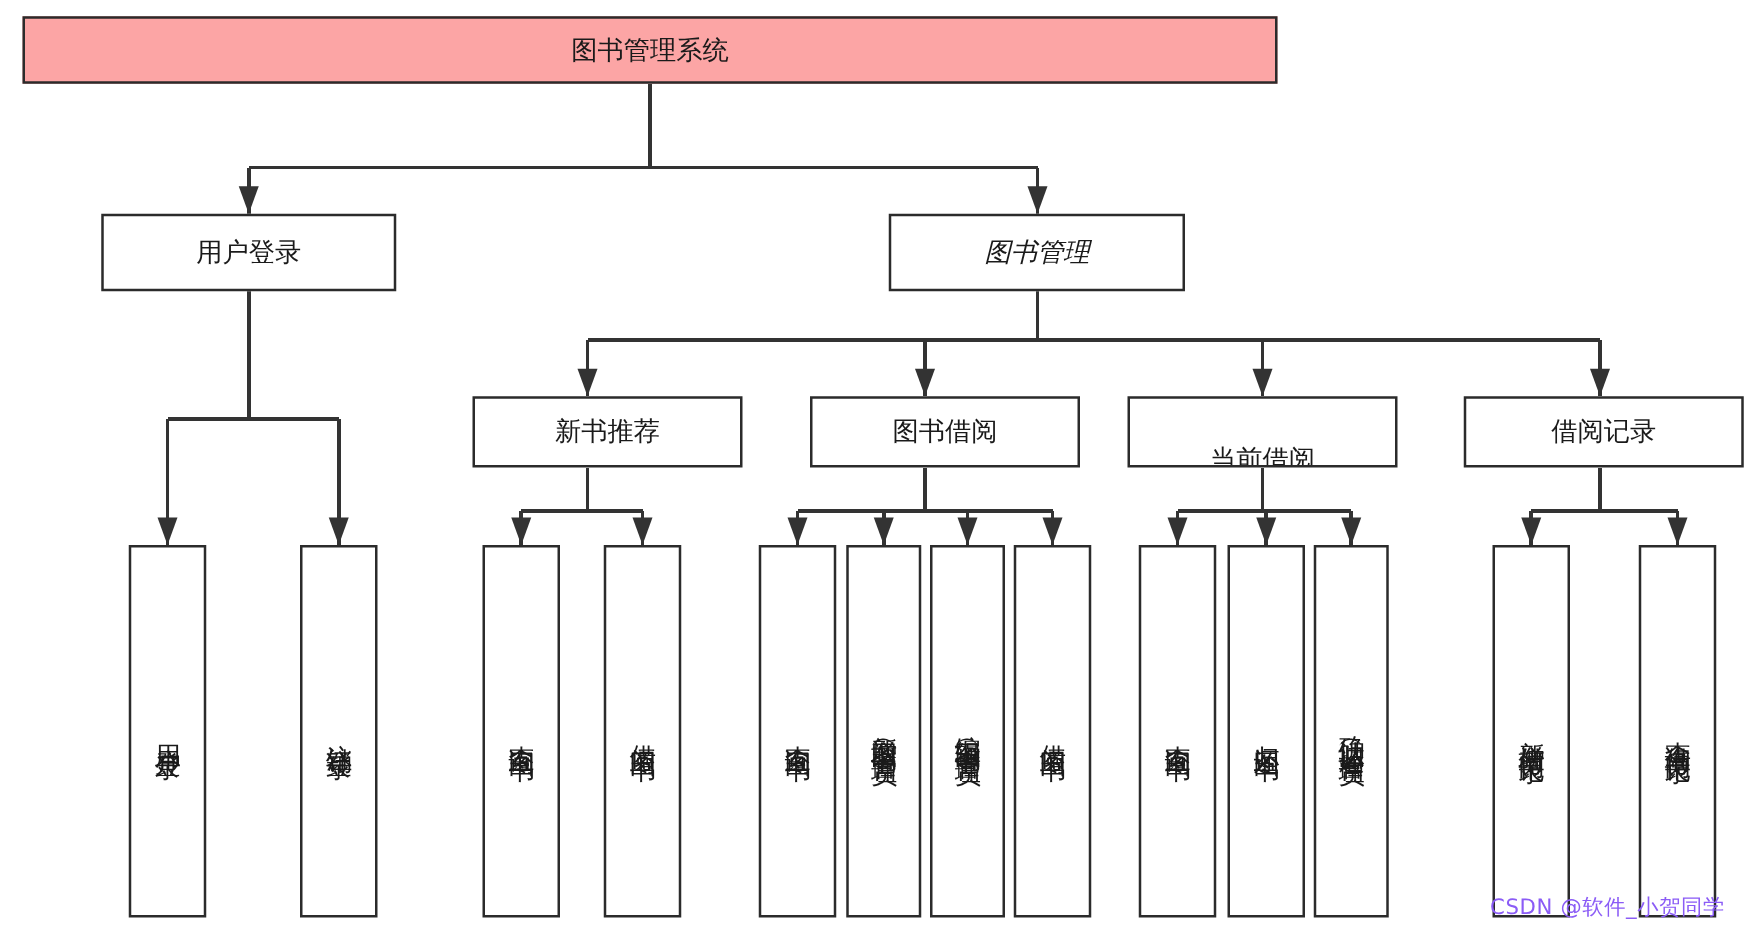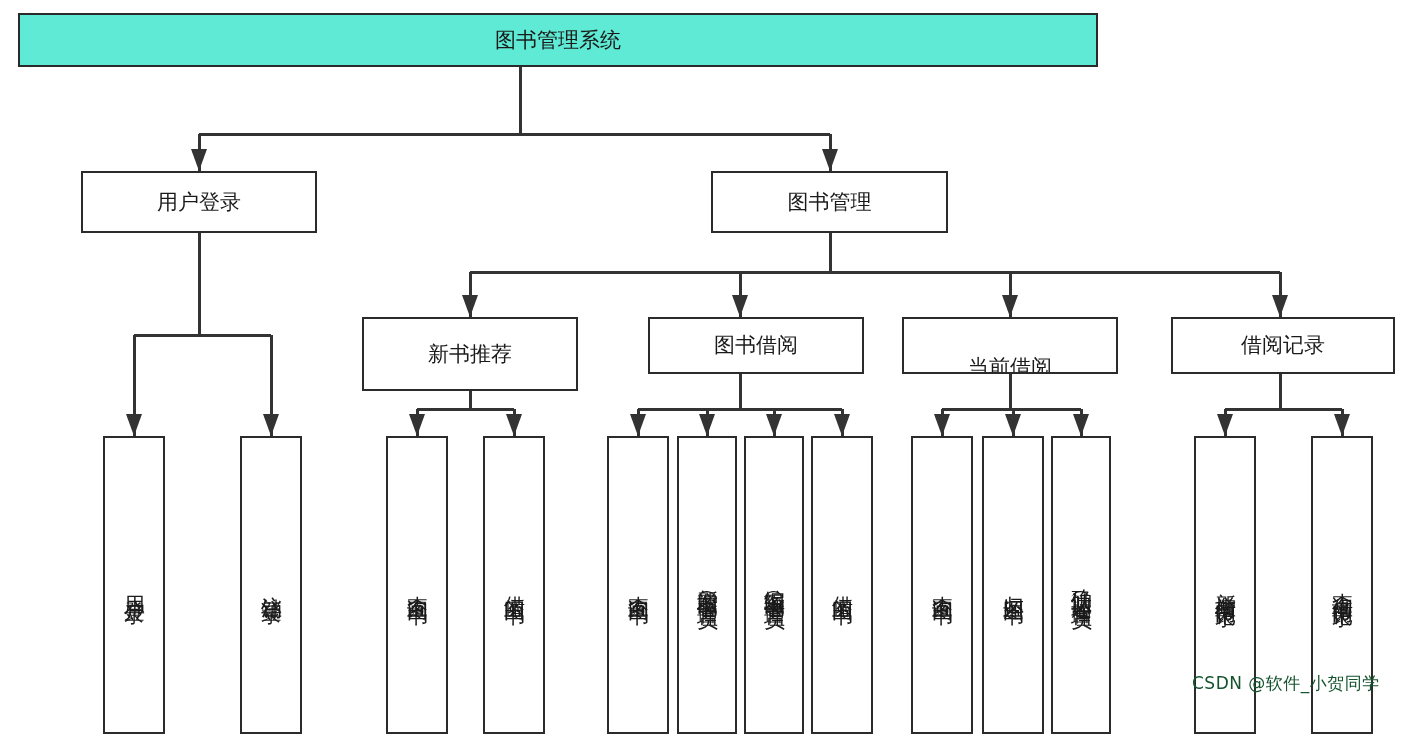--- a/index.html
+++ b/index.html
@@ -109,30 +109,30 @@
       <line x1="1081" y1="409" x2="1081" y2="436" stroke="#333333" stroke-width="3" shape-rendering="crispEdges"></line>
       <polygon points="1073,414 1089,414 1081,436" fill="#333333"></polygon>
       <line x1="1280" y1="374" x2="1280" y2="409" stroke="#333333" stroke-width="3" shape-rendering="crispEdges"></line>
       <line x1="1225" y1="409" x2="1342" y2="409" stroke="#333333" stroke-width="3" shape-rendering="crispEdges"></line>
       <line x1="1225" y1="409" x2="1225" y2="436" stroke="#333333" stroke-width="3" shape-rendering="crispEdges"></line>
       <polygon points="1217,414 1233,414 1225,436" fill="#333333"></polygon>
       <line x1="1342" y1="409" x2="1342" y2="436" stroke="#333333" stroke-width="3" shape-rendering="crispEdges"></line>
       <polygon points="1334,414 1350,414 1342,436" fill="#333333"></polygon>
     </svg>
   <div id="node-layer">
-      <div class="node horizontal" style="left: 18px; top: 13px; width: 1080px; height: 54px; border-color: rgb(43, 43, 43); background: #5eead4;">
+      <div class="node horizontal" style="left: 18px; top: 13px; width: 1004px; height: 54px; border-color: rgb(43, 43, 43); background: #fca5a5;">
         <span class="node-label" style="color: rgb(26, 26, 26);">图书管理系统</span>
       </div>
       <div class="node horizontal" style="left: 81px; top: 171px; width: 236px; height: 62px; border-color: rgb(43, 43, 43); background: rgb(255, 255, 255);">
         <span class="node-label" style="color: rgb(26, 26, 26);">用户登录</span>
       </div>
-      <div class="node horizontal" style="left: 711px; top: 171px; width: 237px; height: 62px; border-color: rgb(43, 43, 43); background: rgb(255, 255, 255);">
+      <div class="node horizontal" style="left: 711px; top: 171px; width: 237px; height: 62px; border-color: rgb(43, 43, 43); background: rgb(255, 255, 255); font-style: italic;">
         <span class="node-label" style="color: rgb(26, 26, 26);">图书管理</span>
       </div>
-      <div class="node horizontal" style="left: 362px; top: 317px; width: 216px; height: 74px; border-color: rgb(43, 43, 43); background: rgb(255, 255, 255);">
+      <div class="node horizontal" style="left: 378px; top: 317px; width: 216px; height: 57px; border-color: rgb(43, 43, 43); background: rgb(255, 255, 255);">
         <span class="node-label" style="color: rgb(26, 26, 26);">新书推荐</span>
       </div>
       <div class="node horizontal" style="left: 632px; top: 317px; width: 216px; height: 57px; border-color: rgb(43, 43, 43); background: rgb(255, 255, 255); margin-left: 16px;">
         <span class="node-label" style="color: rgb(26, 26, 26);">图书借阅</span>
       </div>
       <div class="node horizontal" style="left: 902px; top: 317px; width: 216px; height: 57px; border-color: rgb(43, 43, 43); background: rgb(255, 255, 255);">
         <span class="node-label" style="color: rgb(26, 26, 26); margin-top: 44px;">当前借阅</span>
       </div>
       <div class="node horizontal" style="left: 1171px; top: 317px; width: 224px; height: 57px; border-color: rgb(43, 43, 43); background: rgb(255, 255, 255);">
         <span class="node-label" style="color: rgb(26, 26, 26);">借阅记录</span>
@@ -170,14 +170,14 @@
       <div class="node vertical" style="left: 1051px; top: 436px; width: 60px; height: 298px; border-color: rgb(43, 43, 43); background: rgb(255, 255, 255);">
         <span class="node-label" style="color: rgb(26, 26, 26);">确认归还（管理员）</span>
       </div>
       <div class="node vertical" style="left: 1194px; top: 436px; width: 62px; height: 298px; border-color: rgb(43, 43, 43); background: rgb(255, 255, 255);">
         <span class="node-label" style="color: rgb(26, 26, 26);">新增借阅记录</span>
       </div>
       <div class="node vertical" style="left: 1311px; top: 436px; width: 62px; height: 298px; border-color: rgb(43, 43, 43); background: rgb(255, 255, 255);">
         <span class="node-label" style="color: rgb(26, 26, 26);">查询借阅记录</span>
       </div>
     </div>
-  <div id="watermark" style="left: 1192px; top: 672px; color: #14532d;">CSDN @软件_小贺同学</div>
+  <div id="watermark" style="left: 1192px; top: 714px; color: #8b5cf6;">CSDN @软件_小贺同学</div>
 </div>
 
 </body></html>

